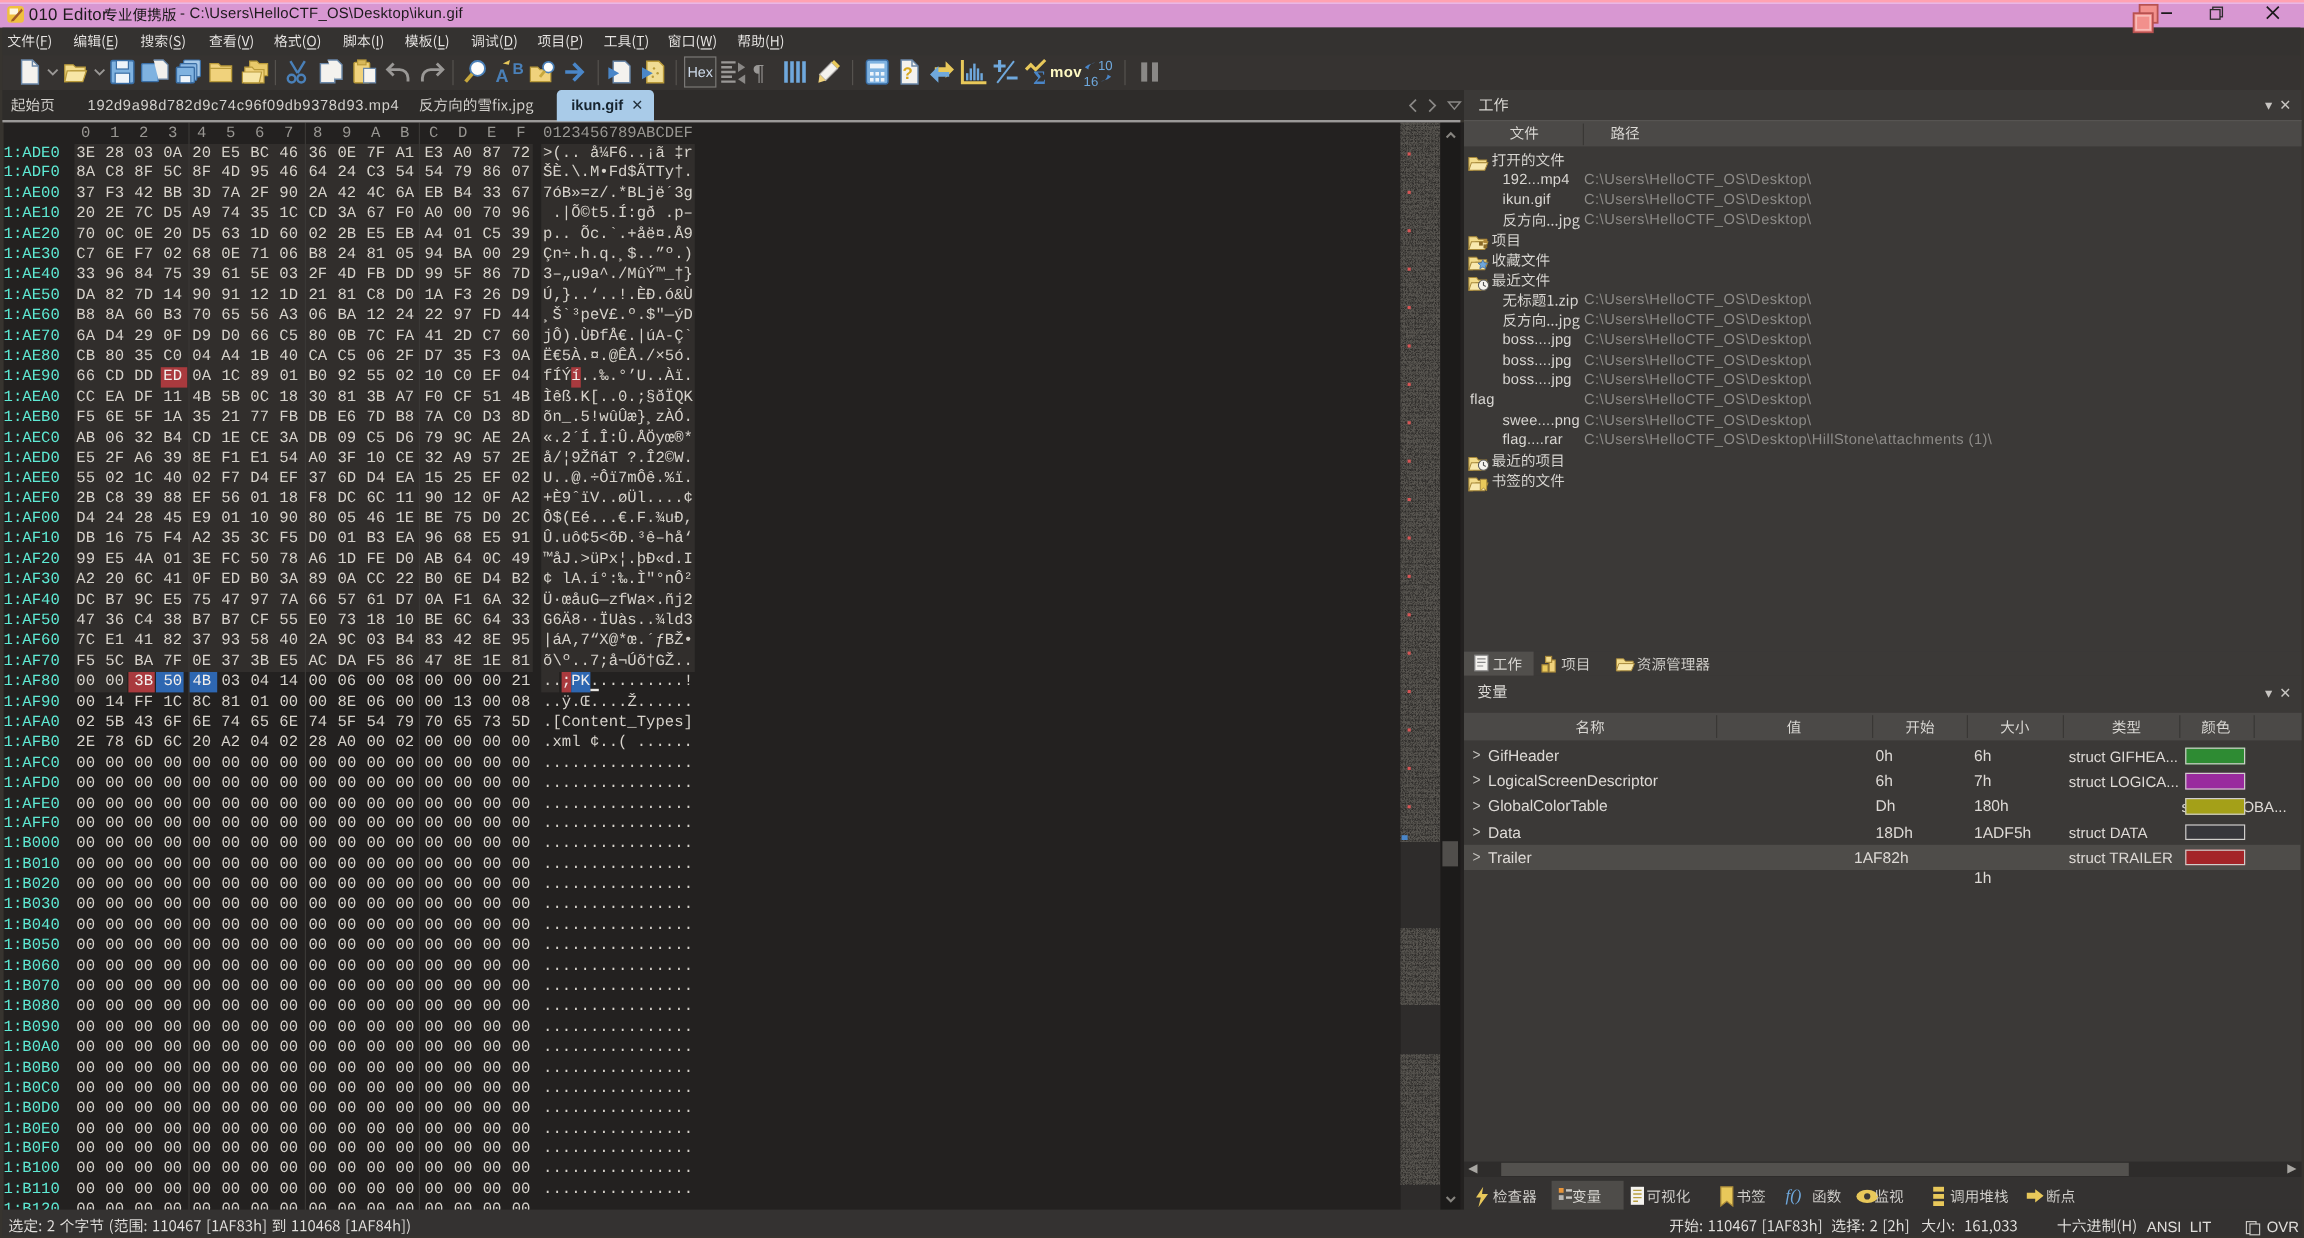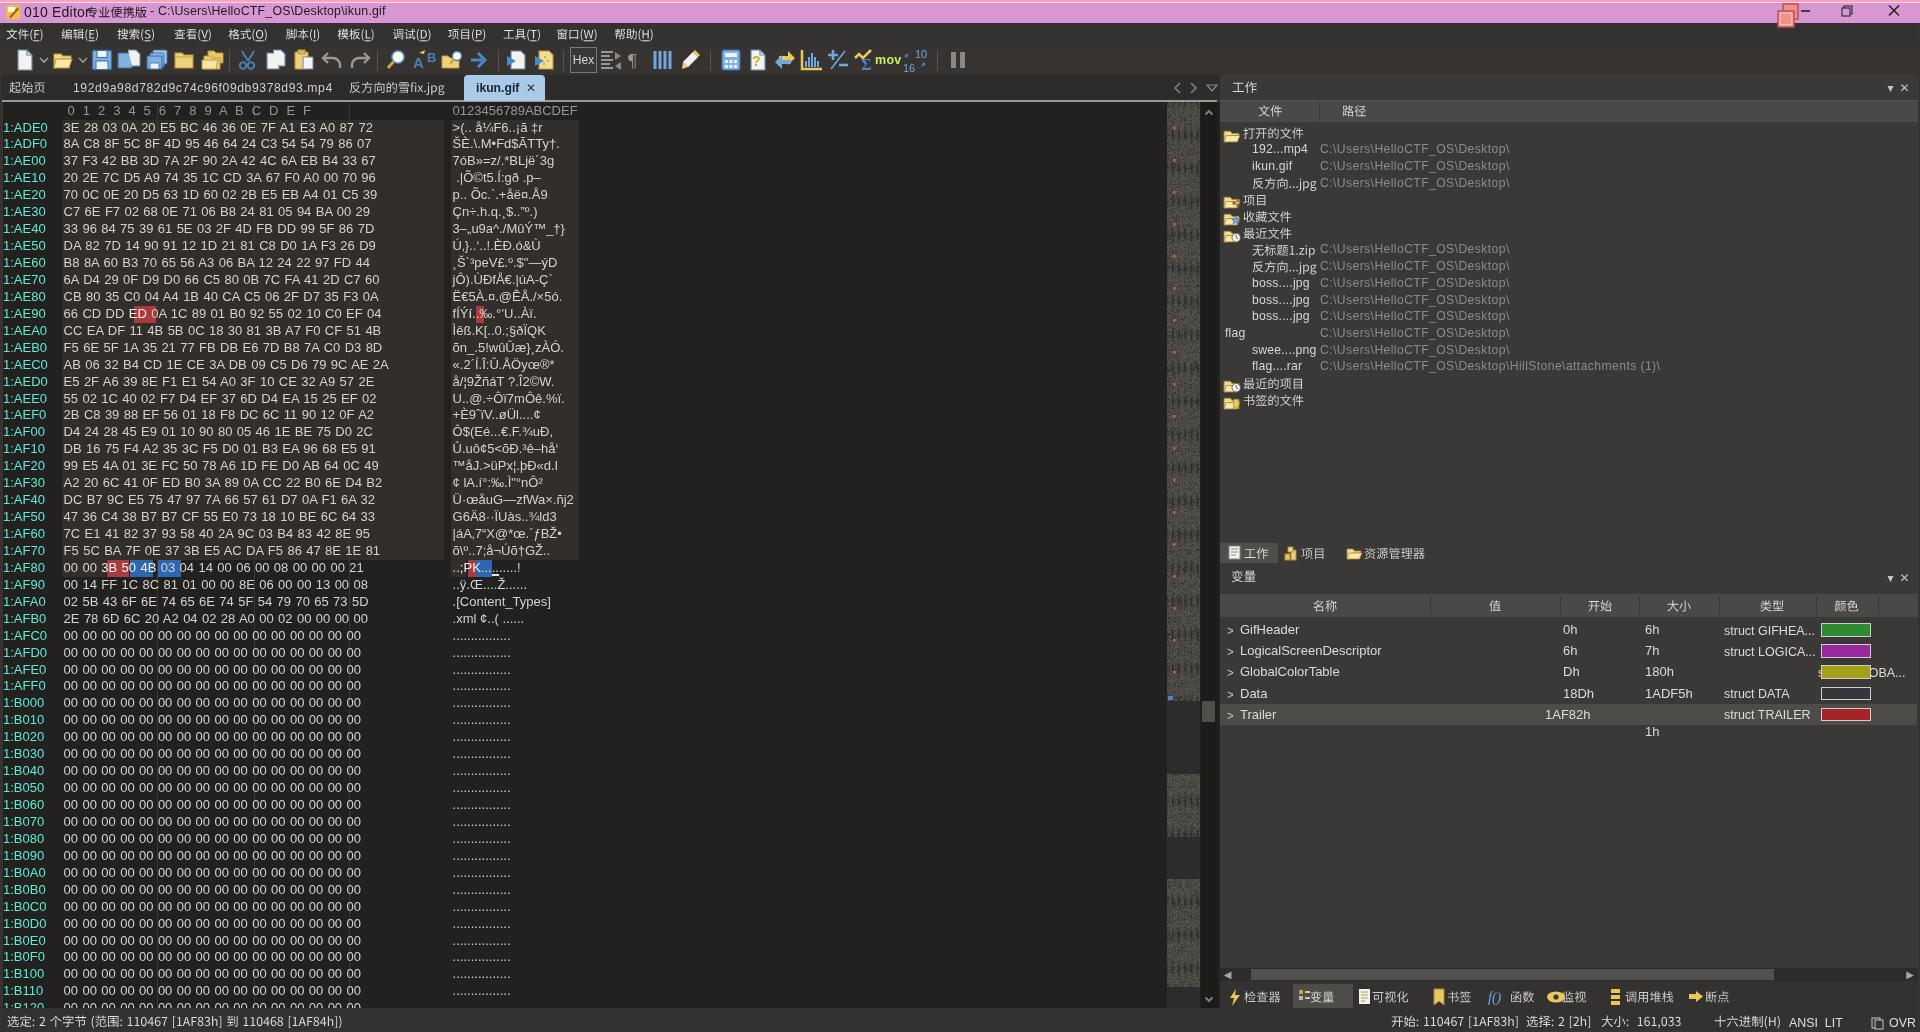--- a/index.html
+++ b/index.html
@@ -7,30 +7,30 @@
 .abs{position:absolute}
 .ov{position:absolute;left:0;top:0;pointer-events:none;z-index:50}
 .ic{position:absolute}
 #title{left:0;top:0;width:1920px;height:23px;background:#d897d2;border-top:2px solid #ffa2b2;box-shadow:inset 0 1px 0 #fbd8f8}
 #ttext{left:24px;top:4px;font-size:14px;color:#1d1a1c;letter-spacing:.2px;white-space:pre}
 #ttext2{left:150px;top:4px;font-size:12.4px;color:#1d1a1c;letter-spacing:.2px;white-space:pre}
 #menubar{left:2px;top:23px;width:1915px;height:23px;background:#343230}
 #toolbar{left:2px;top:46px;width:1915px;height:29px;background:#363331}
 .tsep{position:absolute;top:4px;width:1px;height:21px;background:#55524e}
 .hexbtn{position:absolute;left:568px;top:1px;width:27px;height:26px;border:1px solid #7a7876;color:#ccd8e8;font-size:12px;line-height:25px;text-align:center;background:#3a3836}
-.movtxt{position:absolute;left:873px;top:7px;color:#bef264;font-size:12.5px;font-weight:bold;letter-spacing:.3px}
+.movtxt{position:absolute;left:873px;top:7px;color:#fef9c3;font-size:12.5px;font-weight:bold;letter-spacing:.3px}
 #tabbar{left:2px;top:75px;width:1915px;height:24.8px;background:#2e2c2a}
 .tab{position:absolute;top:0;height:24.8px;font-size:12.2px;color:#d2d0cc;line-height:26px}
 #activetab{position:absolute;left:462px;top:0;width:81px;height:26px;background:#a9cbe8;border-radius:4px 4px 0 0;z-index:10}
 #activetab span{position:absolute;left:12px;top:0;line-height:26px;font-size:12.2px;font-weight:bold;color:#16242f}
 #activetab i{position:absolute;right:9px;top:0;line-height:26px;font-style:normal;font-size:12px;color:#23313d}
 #graybar{left:2px;top:99.8px;width:1215px;height:2.6px;background:#9b9998;z-index:5}
 #editor{left:2.5px;top:102.4px;width:1217.5px;height:911.6px;background:#232120}
 .tint{position:absolute;background:#312e2c}
-pre{font-family:Liberation Sans, sans-serif;font-size:13px;line-height:16.94px;position:absolute;color:#d6d2cb}
+pre{font-family:Liberation Mono, monospace;font-size:13px;line-height:16.94px;position:absolute;color:#d6d2cb}
 #addr{left:3px;top:119.5px;color:#5eead4}
 #hexcol{left:63.6px;top:119.5px;word-spacing:0.77px}
 #asccol{left:452.6px;top:119.5px}
 #hexhdr{left:67.5px;top:102.5px;color:#989692;word-spacing:0.385px}
 #aschdr{left:452.6px;top:102.5px;color:#989692}
 span.z{color:#d6d2cb}
 span.hr,span.hb{color:#f2efec}
 .cellr{position:absolute;background:#a93a3e}
 .cellb{position:absolute;background:#2e67b1}
 .gline{position:absolute;top:102px;width:1px;height:911px;background:#3a3836}

